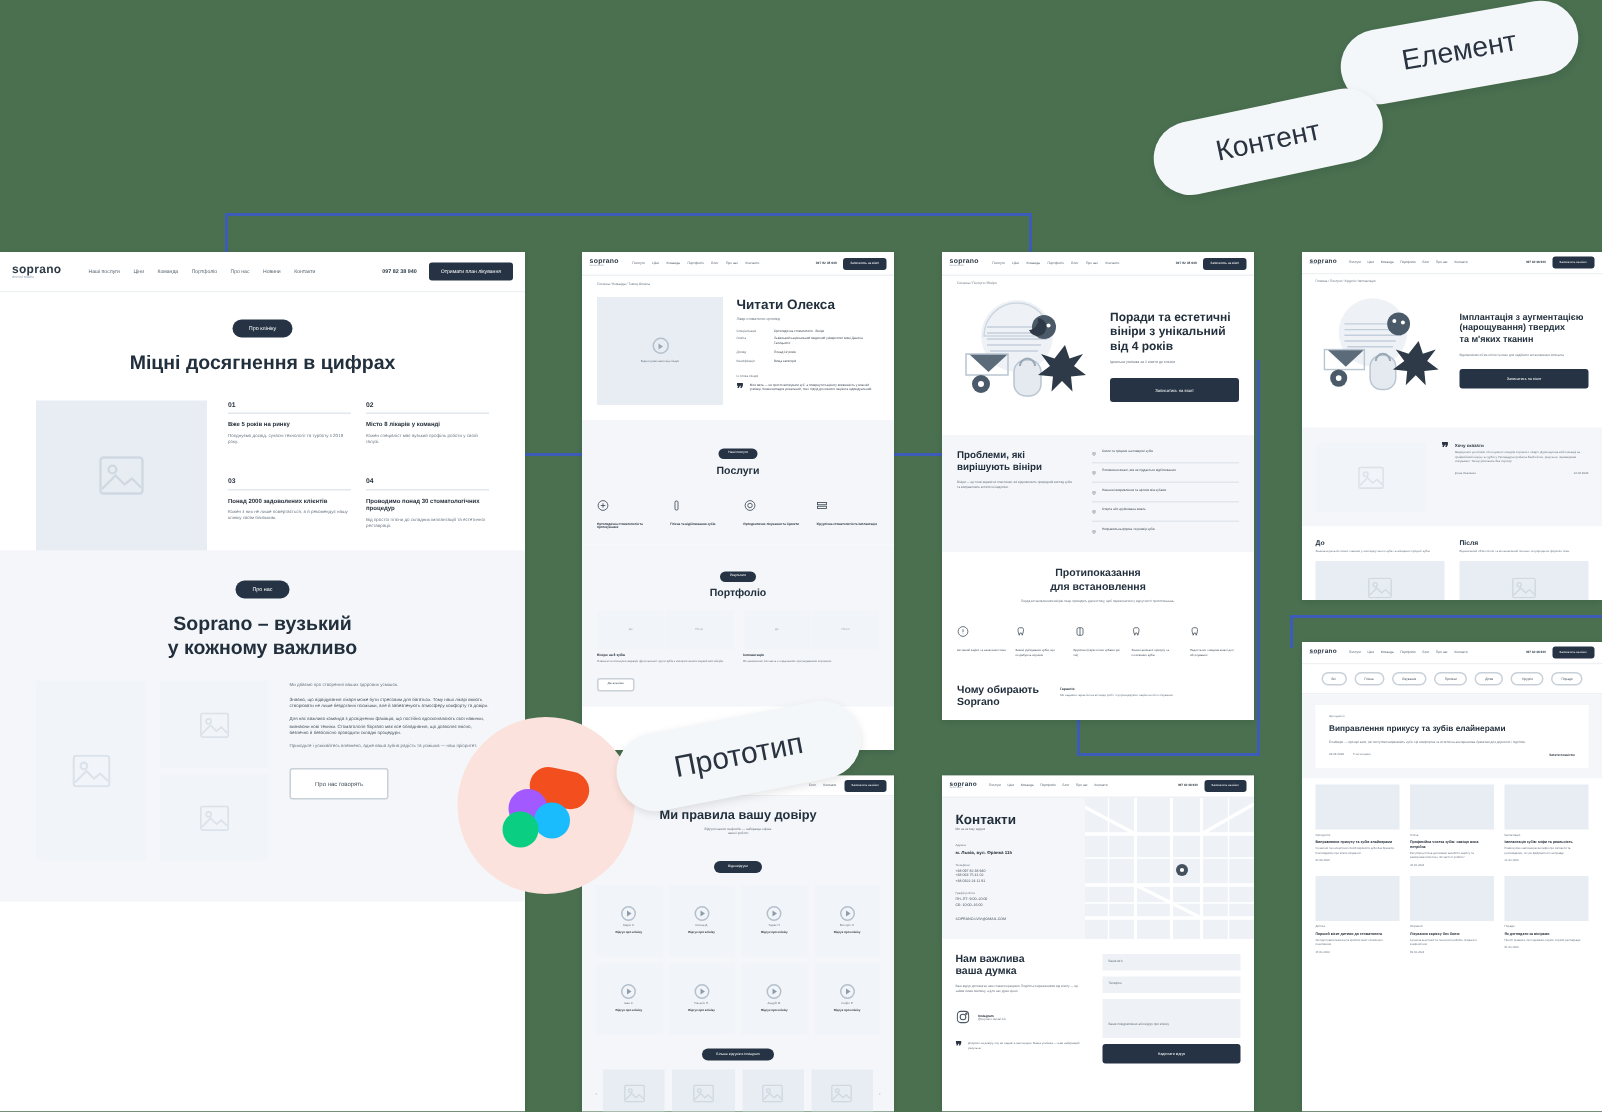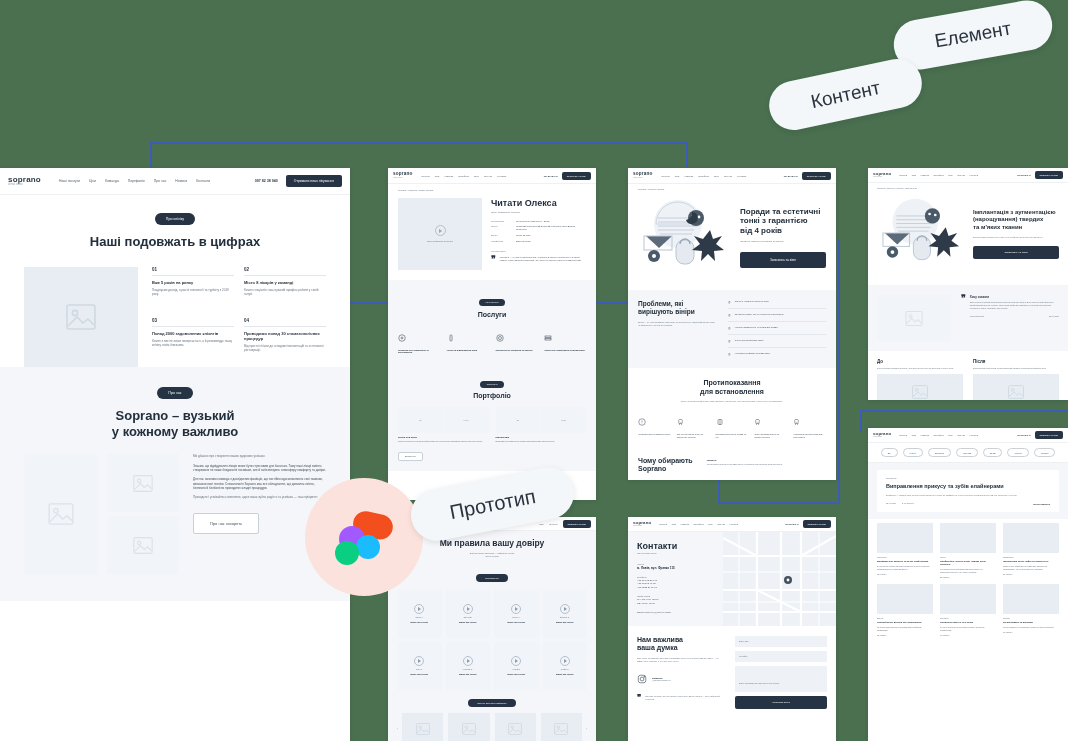--- a/index.html
+++ b/index.html
@@ -121,21 +121,21 @@
           <span>Новини</span>
           <span>Контакти</span>
         </div>
         <span class="phone" style="font-size:3.6px; margin-right:8px;">097 82 38 940</span>
         <div class="navbtn" style="font-size:3.4px; padding:4px 8px;">Отримати план лікування</div>
       </div>
 
 
       <div class="sect-white" style="height:172px; display:flex; flex-direction:column; align-items:center; padding-top:18px;">
         <div class="pill" style="font-size:3.6px; padding:4px 11px; margin-bottom:9px;">Про клініку</div>
-        <div class="h-mid" style="font-size:13px; margin-bottom:17px;">Наші подовжать в цифрах</div>
+        <div class="h-mid" style="font-size:13px; margin-bottom:17px;">Міцні досягнення в цифрах</div>
         <div style="display:flex; gap:14px; width:100%; padding:0 24px;">
           <div class="ph" style="width:114px; height:100px;">
             <svg width="30" height="26" viewBox="0 0 30 26" fill="none" stroke="#b4c0cd" stroke-width="1.6">
               <rect x="1" y="1" width="28" height="24" rx="2"></rect>
                 <circle cx="9" cy="9" r="2.6"></circle>
               <path d="M2 22 L11 13 L17 19 L22 15 L28 21"></path>
             </svg>
           </div>
           <div style="flex:1; display:grid; grid-template-columns:1fr 1fr; gap:7px 10px;">
             <div>
@@ -369,21 +369,21 @@
               <rect x="38" y="44" width="18" height="24" rx="8" fill="#e4eaf0" stroke="#b9c5d1"></rect>
               <path d="M42 48 a5 5 0 0 1 10 0" fill="none" stroke="#9aa8b6" stroke-width="1.4"></path>
               <circle cx="16" cy="60" r="6" fill="#4b5a68"></circle>
                 <circle cx="16" cy="60" r="2" fill="#fff"></circle>
               <path d="M72 34 l3 9 9-3 -6 8 8 6 -10 1 1 10 -7 -7 -7 7 1 -10 -10 -1 8 -6 -6 -8 9 3z" fill="#2e3a47"></path>
               <path d="M48 24 a6 6 0 1 0 6 -8 7 7 0 0 1 -6 8z" fill="#2e3a47"></path>
             </svg>
           </div>
           <div style="flex:1;">
             <div class="h-mid" style="font-size:8px;">Поради та естетичні</div>
-            <div class="h-mid" style="font-size:8px;">тонкі з гарантією</div>
+            <div class="h-mid" style="font-size:8px;">вініри з унікальний</div>
             <div class="h-mid" style="font-size:8px; margin-bottom:5px;">від 4 років</div>
             <div class="txt" style="font-size:2.4px; margin-bottom:8px;">Ідеальна усмішка за 2 візити до клініки</div>
             <div class="navbtn" style="font-size:2.8px; padding:6px 12px; border-radius:2px;">Записатись на візит</div>
           </div>
         </div>
       </div>
 
       <div class="sect-light" style="padding:10px 10px 12px;">
         <div style="display:flex; gap:12px;">
           <div style="width:78px;">

